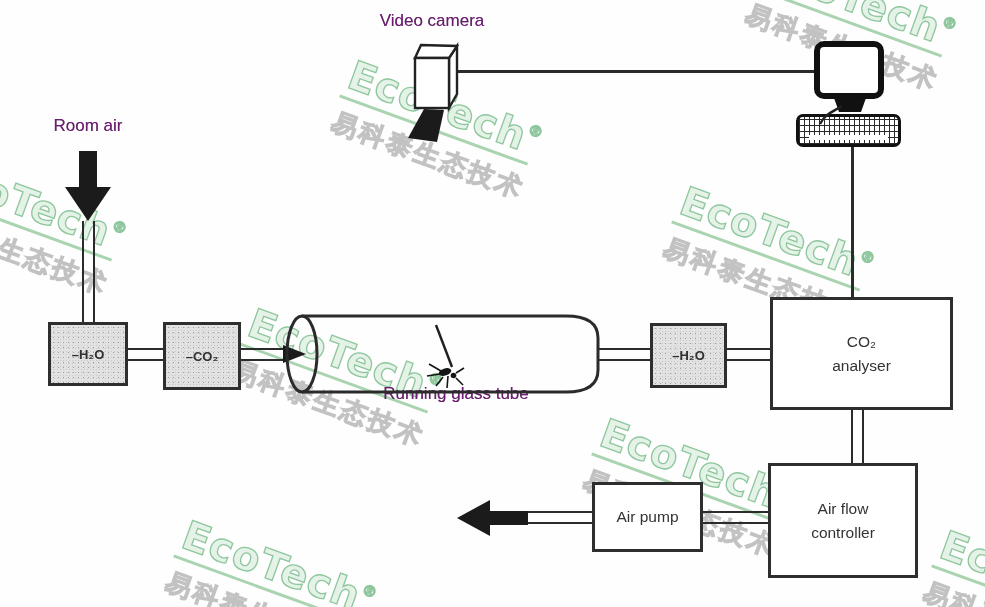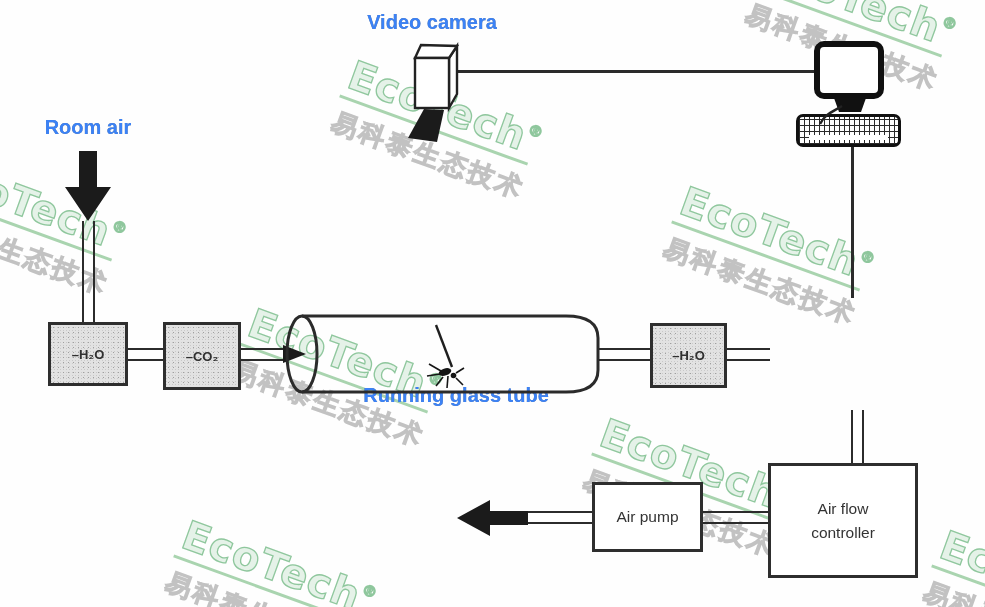--- a/index.html
+++ b/index.html
@@ -14,22 +14,22 @@
       letter-spacing:1px;color:rgba(143,199,157,0.22);
       -webkit-text-stroke:1.3px #8fc79d;white-space:nowrap;
       font-family:"DejaVu Sans",sans-serif;}
   .wm-r{font-size:15px;vertical-align:18px;letter-spacing:0;}
   .wm-line{position:absolute;left:18px;top:46px;width:200px;height:2.5px;
       background:#a9d4af;}
   .wm-cn{position:absolute;left:20px;top:56px;font-size:26px;font-weight:bold;
       letter-spacing:3px;color:rgba(194,194,194,0.30);
       -webkit-text-stroke:1.1px #c2c2c2;white-space:nowrap;}
   
-  .lbl{position:absolute;z-index:2;font-size:20px;white-space:nowrap;
-      color:#3b82f6;text-shadow:0 0 .6px rgba(60,60,60,.65);font-weight:bold;}
+  .lbl{position:absolute;z-index:2;font-size:17px;white-space:nowrap;
+      color:#701a75;text-shadow:0 0 .6px rgba(60,60,60,.65);}
   .center{transform:translateX(-50%);}
   .tube-h{position:absolute;z-index:2;height:13px;box-sizing:border-box;
       border-top:2.6px solid #2b2b2b;border-bottom:2.6px solid #2b2b2b;}
   .tube-v{position:absolute;z-index:2;width:13px;box-sizing:border-box;
       border-left:2.6px solid #2b2b2b;border-right:2.6px solid #2b2b2b;}
   .wire{position:absolute;z-index:2;background:#2b2b2b;}
   .stipple{position:absolute;z-index:2;box-sizing:border-box;
       border:3px solid #2e2e2e;background-color:#e2e2e2;
       background-image:radial-gradient(#9f9f9f .8px,transparent 1px),
                        radial-gradient(#c9c9c9 .8px,transparent 1px);
@@ -114,20 +114,24 @@
 
   <div class="stipple" style="left:48px;top:322px;width:80px;height:64px">
     <span>–H₂O</span>
   </div>
   <div class="stipple" style="left:163px;top:322px;width:78px;height:68px">
     <span>–CO₂</span>
   </div>
   <div class="stipple" style="left:650px;top:323px;width:77px;height:65px">
     <span>–H₂O</span>
   </div>
+  <div class="whitebox" style="left:770px;top:297px;width:183px;height:113px">
+    <span>CO₂</span>
+    <span>analyser</span>
+  </div>
   <div class="whitebox" style="left:768px;top:463px;width:150px;height:115px">
     <span>Air flow</span>
     <span>controller</span>
   </div>
   <div class="whitebox" style="left:592px;top:482px;width:111px;height:70px">
     <span>Air pump</span>
   </div>
 
   <div id="monitor"></div>
   <div id="keyboard">

